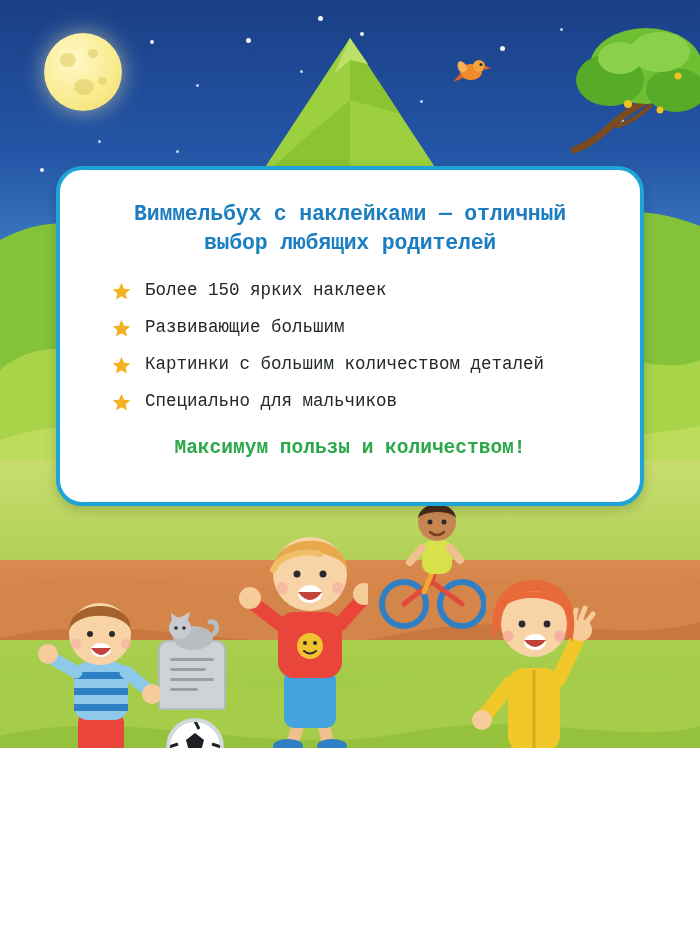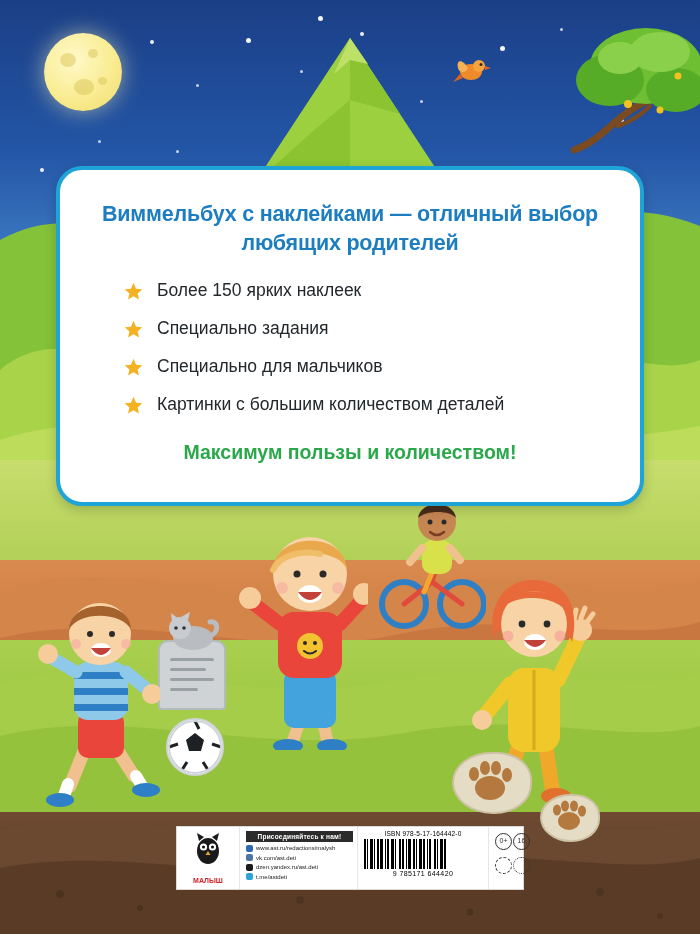--- a/index.html
+++ b/index.html
@@ -10,23 +10,24 @@
   body {
     width: 700px;
     height: 934px;
     font-family: "Liberation Sans", sans-serif;
     overflow: hidden;
   }
 
   #book-cover {
     position: relative;
     width: 700px;
-    height: 934px;
+    height: 748px;
     background: #8b5cf6;
     overflow: hidden;
+    font-family: Liberation Mono, monospace;
   }
 
   
   .sky {
     position: absolute;
     left: 0; top: 0;
     width: 700px; height: 330px;
     background: linear-gradient(#1b3f86 0%, #2355a6 45%, #3f7cc4 80%, #5fa0d8 100%);
   }
   .star {
@@ -124,21 +125,21 @@
     color: #1c7ec0;
     font-size: 21.5px;
     font-weight: bold;
     text-align: center;
     line-height: 1.35;
     margin: 0 6px 22px 6px;
     letter-spacing: -0.2px;
   }
   .bullets {
     list-style: none;
-    margin: 16px;
+    margin: 4px;
     padding: 0 0 0 14px;
   }
   .bullets li {
     display: flex;
     align-items: center;
     margin-bottom: 17px;
     color: #23282c;
     font-size: 17.5px;
   }
   .star-bullet {
@@ -537,33 +538,33 @@
       <li>
         <svg class="star-bullet" viewBox="0 0 24 24">
           <polygon points="12,1 15.2,8.4 23,9.2 17.2,14.4 18.9,22 12,18 5.1,22 6.8,14.4 1,9.2 8.8,8.4" fill="#f4b223"></polygon>
         </svg>
         <span>Более 150 ярких наклеек</span>
       </li>
       <li>
         <svg class="star-bullet" viewBox="0 0 24 24">
           <polygon points="12,1 15.2,8.4 23,9.2 17.2,14.4 18.9,22 12,18 5.1,22 6.8,14.4 1,9.2 8.8,8.4" fill="#f4b223"></polygon>
         </svg>
-        <span>Специально задания</span>
+        <span>Развивающие большим</span>
+      </li>
+      <li>
+        <svg class="star-bullet" viewBox="0 0 24 24">
+          <polygon points="12,1 15.2,8.4 23,9.2 17.2,14.4 18.9,22 12,18 5.1,22 6.8,14.4 1,9.2 8.8,8.4" fill="#f4b223"></polygon>
+        </svg>
+        <span>Картинки с большим количеством деталей</span>
       </li>
       <li>
         <svg class="star-bullet" viewBox="0 0 24 24">
           <polygon points="12,1 15.2,8.4 23,9.2 17.2,14.4 18.9,22 12,18 5.1,22 6.8,14.4 1,9.2 8.8,8.4" fill="#f4b223"></polygon>
         </svg>
         <span>Специально для мальчиков</span>
-      </li>
-      <li>
-        <svg class="star-bullet" viewBox="0 0 24 24">
-          <polygon points="12,1 15.2,8.4 23,9.2 17.2,14.4 18.9,22 12,18 5.1,22 6.8,14.4 1,9.2 8.8,8.4" fill="#f4b223"></polygon>
-        </svg>
-        <span>Картинки с большим количеством деталей</span>
       </li>
     </ul>
 
     <div class="card-footer">Максимум пользы и количеством!</div>
   </div>
 
   <div class="pub-bar">
 
     <div class="pub-logo">
       <svg class="owl" viewBox="0 0 34 34">

